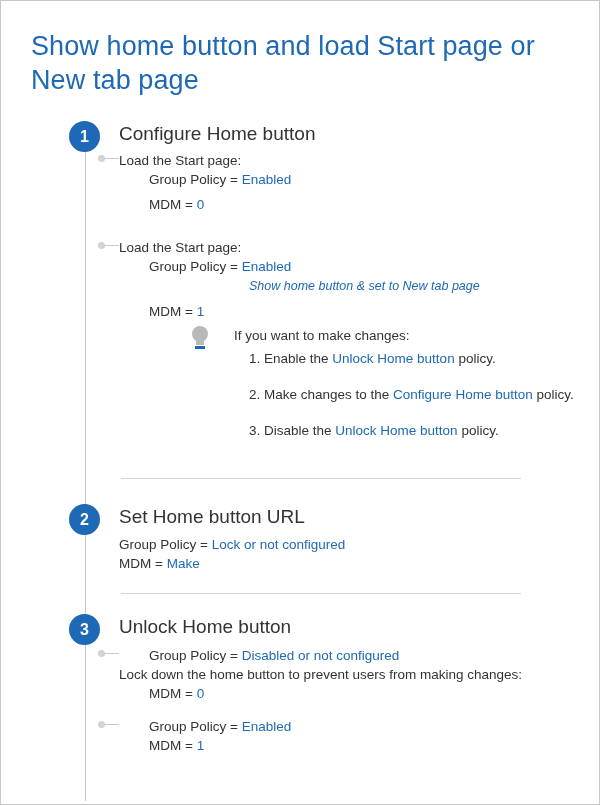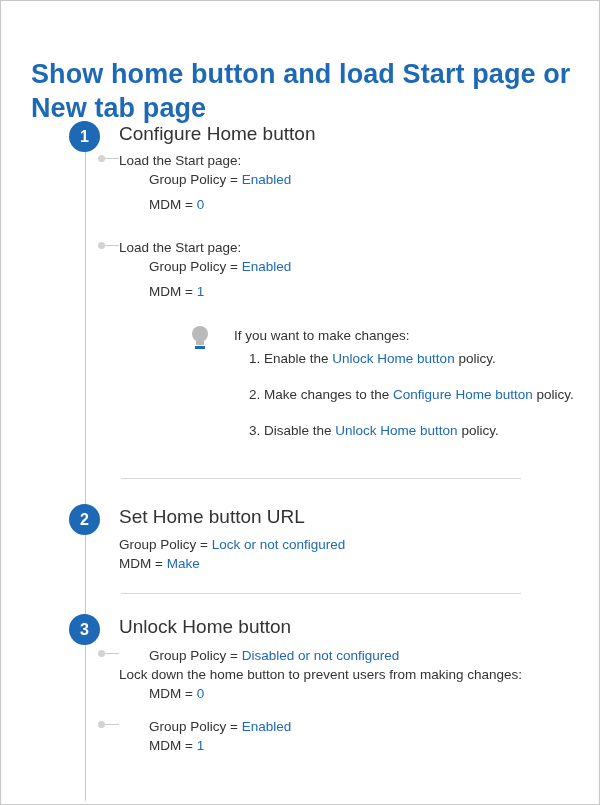--- a/index.html
+++ b/index.html
@@ -19,24 +19,23 @@
     background: #ffffff;
     overflow: hidden;
   }
   #title {
     position: absolute;
     left: 30px;
     top: 28px;
     width: 540px;
     color: #1d69b5;
     font-size: 27px;
-    font-weight: 700;
+    font-weight: 400;
     line-height: 34px;
     letter-spacing: 0.1px;
-    margin-top: 28px;
   }
   
   #spine {
     position: absolute;
     left: 84px;
     top: 140px;
     width: 1px;
     height: 660px;
     background: #c9c9c9;
   }
@@ -200,20 +199,21 @@
       <div class="line">Load the Start page:</div>
       <div class="line indent"><span>Group Policy = </span><span class="val">Enabled</span></div>
       <div class="gap"></div>
       <div class="line indent2"><span>MDM = </span><span class="val">0</span></div>
     </div>
 
     <div class="branch" style="top:117px;">
       <div class="connector"></div>
       <div class="line">Load the Start page:</div>
       <div class="line indent"><span>Group Policy = </span><span class="val">Enabled</span></div>
+      <div class="note">Show home button &amp; set to New tab page</div>
       <div class="gap"></div>
       <div class="line indent2"><span>MDM = </span><span class="val">1</span></div>
     </div>
 
     <div class="tip" style="top:205px;">
       <div class="bulb">
         <div class="glass"></div>
         <div class="neck"></div>
         <div class="base"></div>
       </div>

